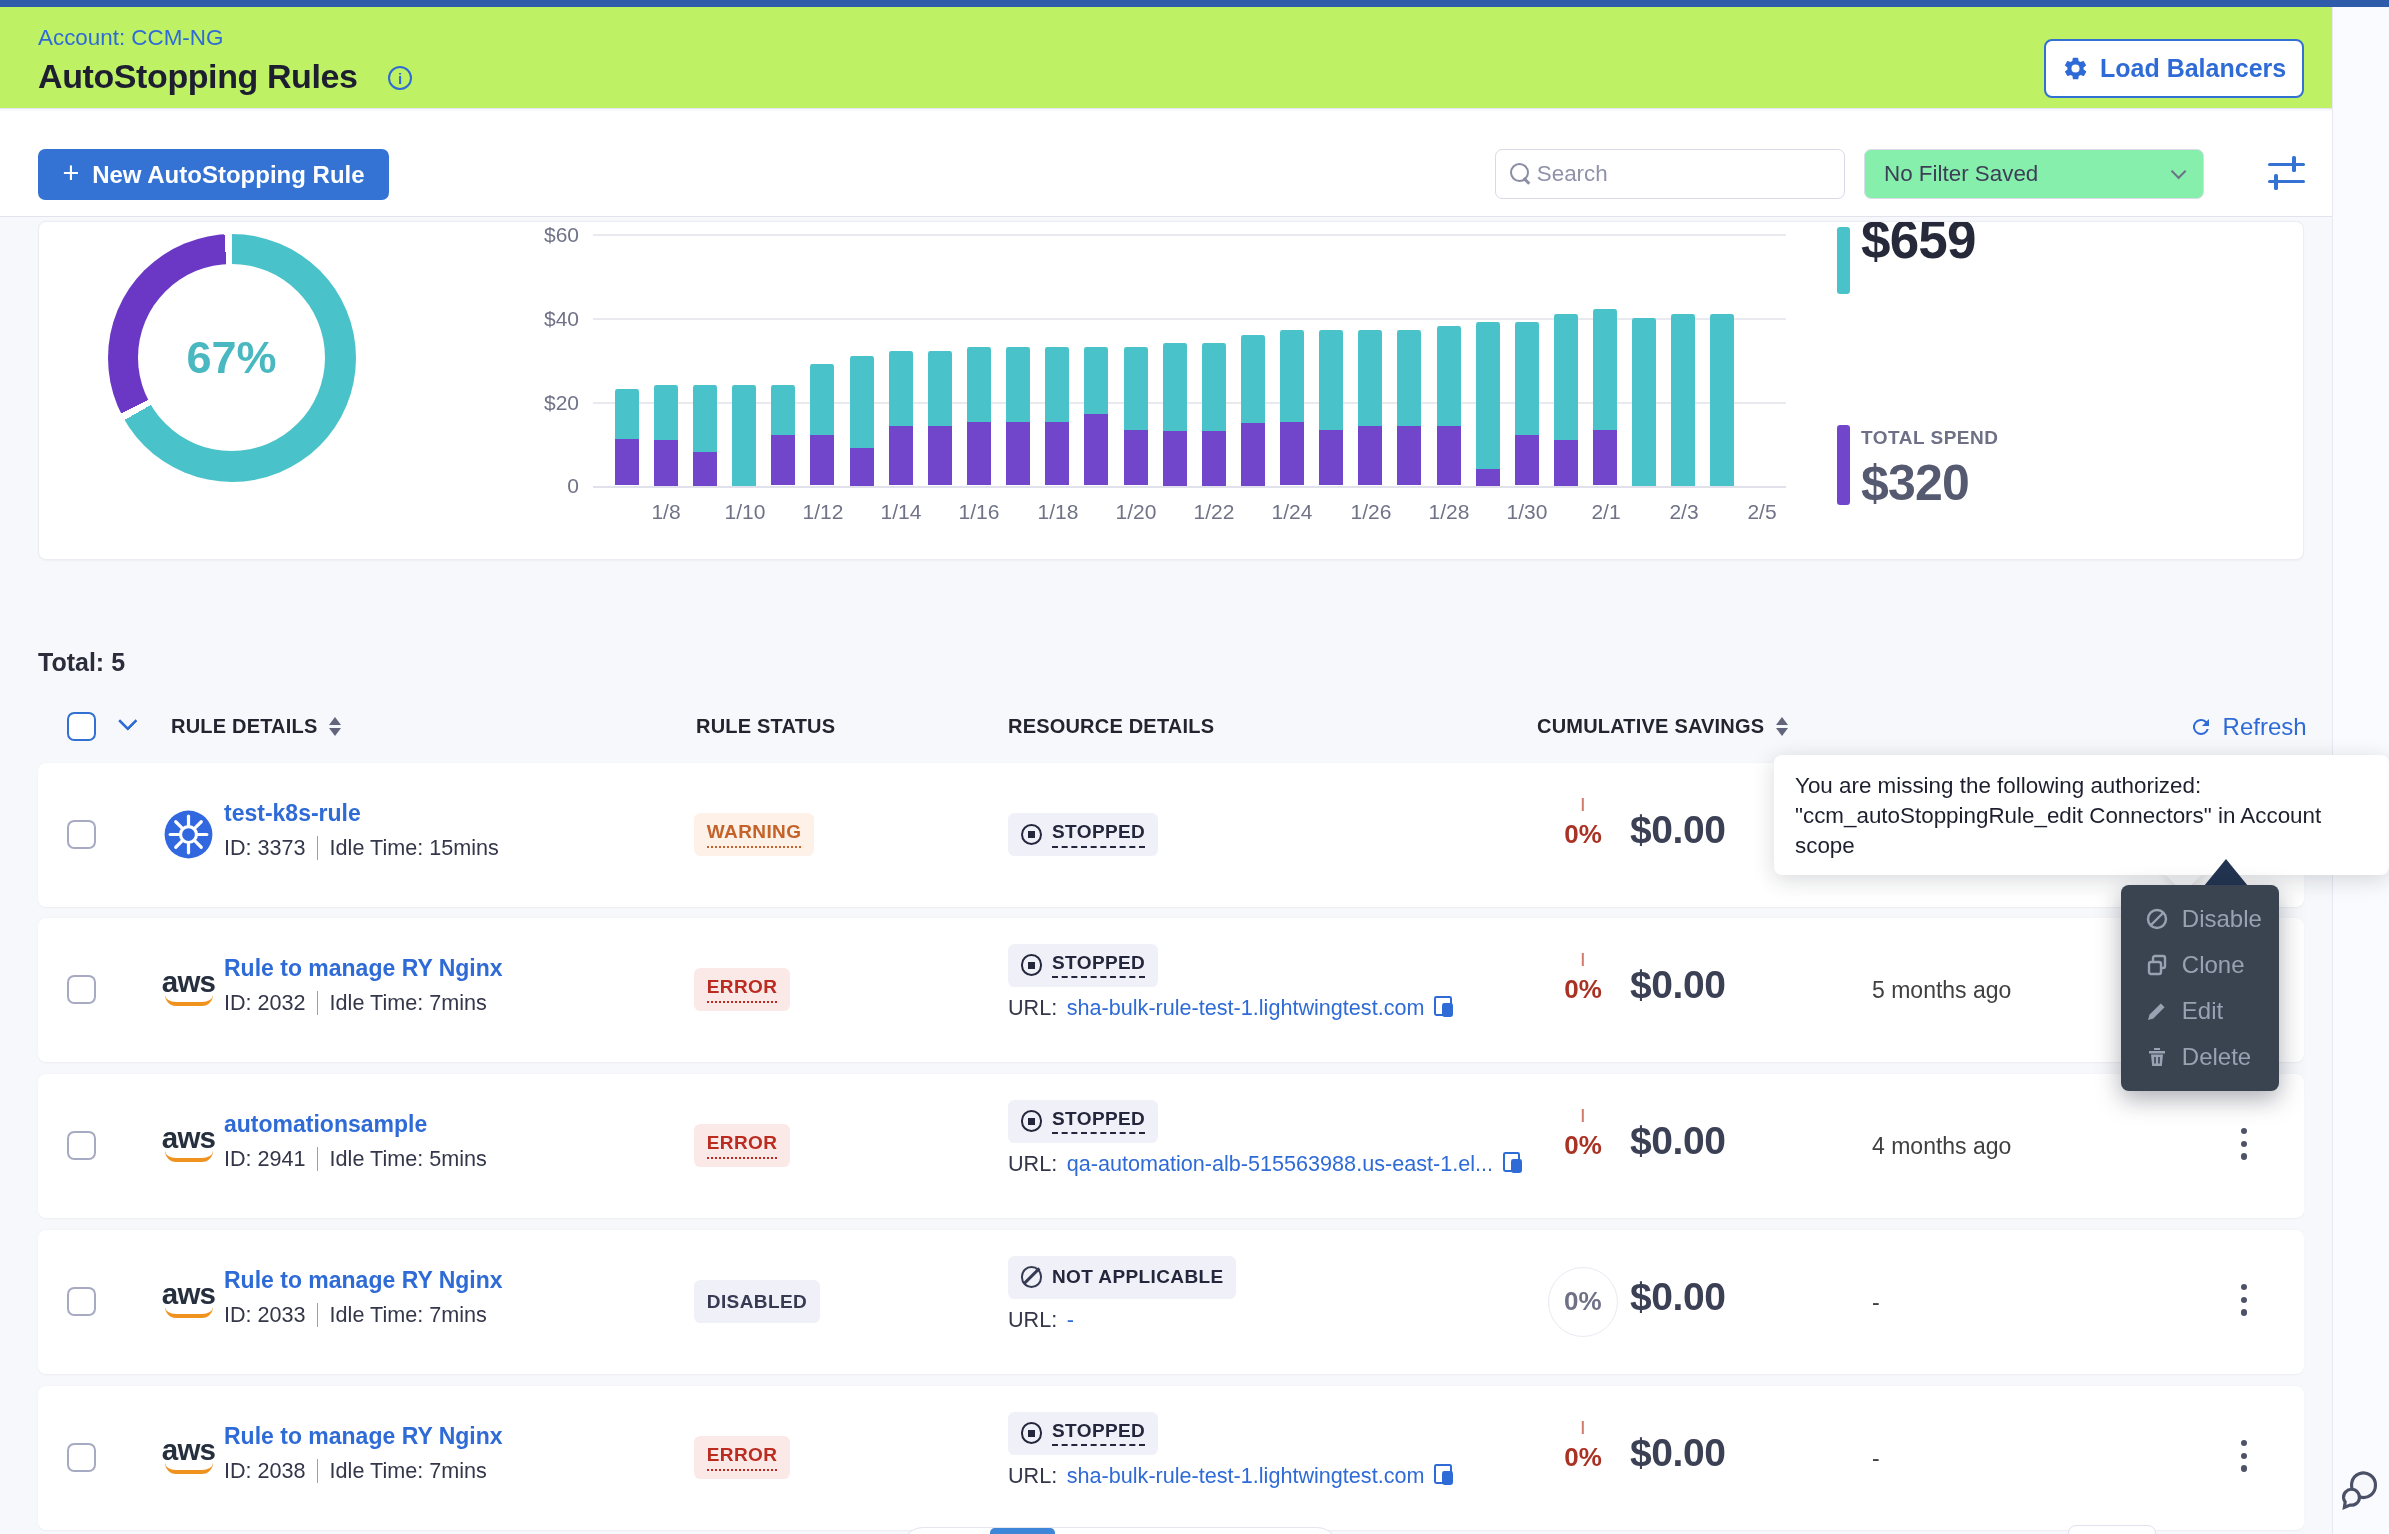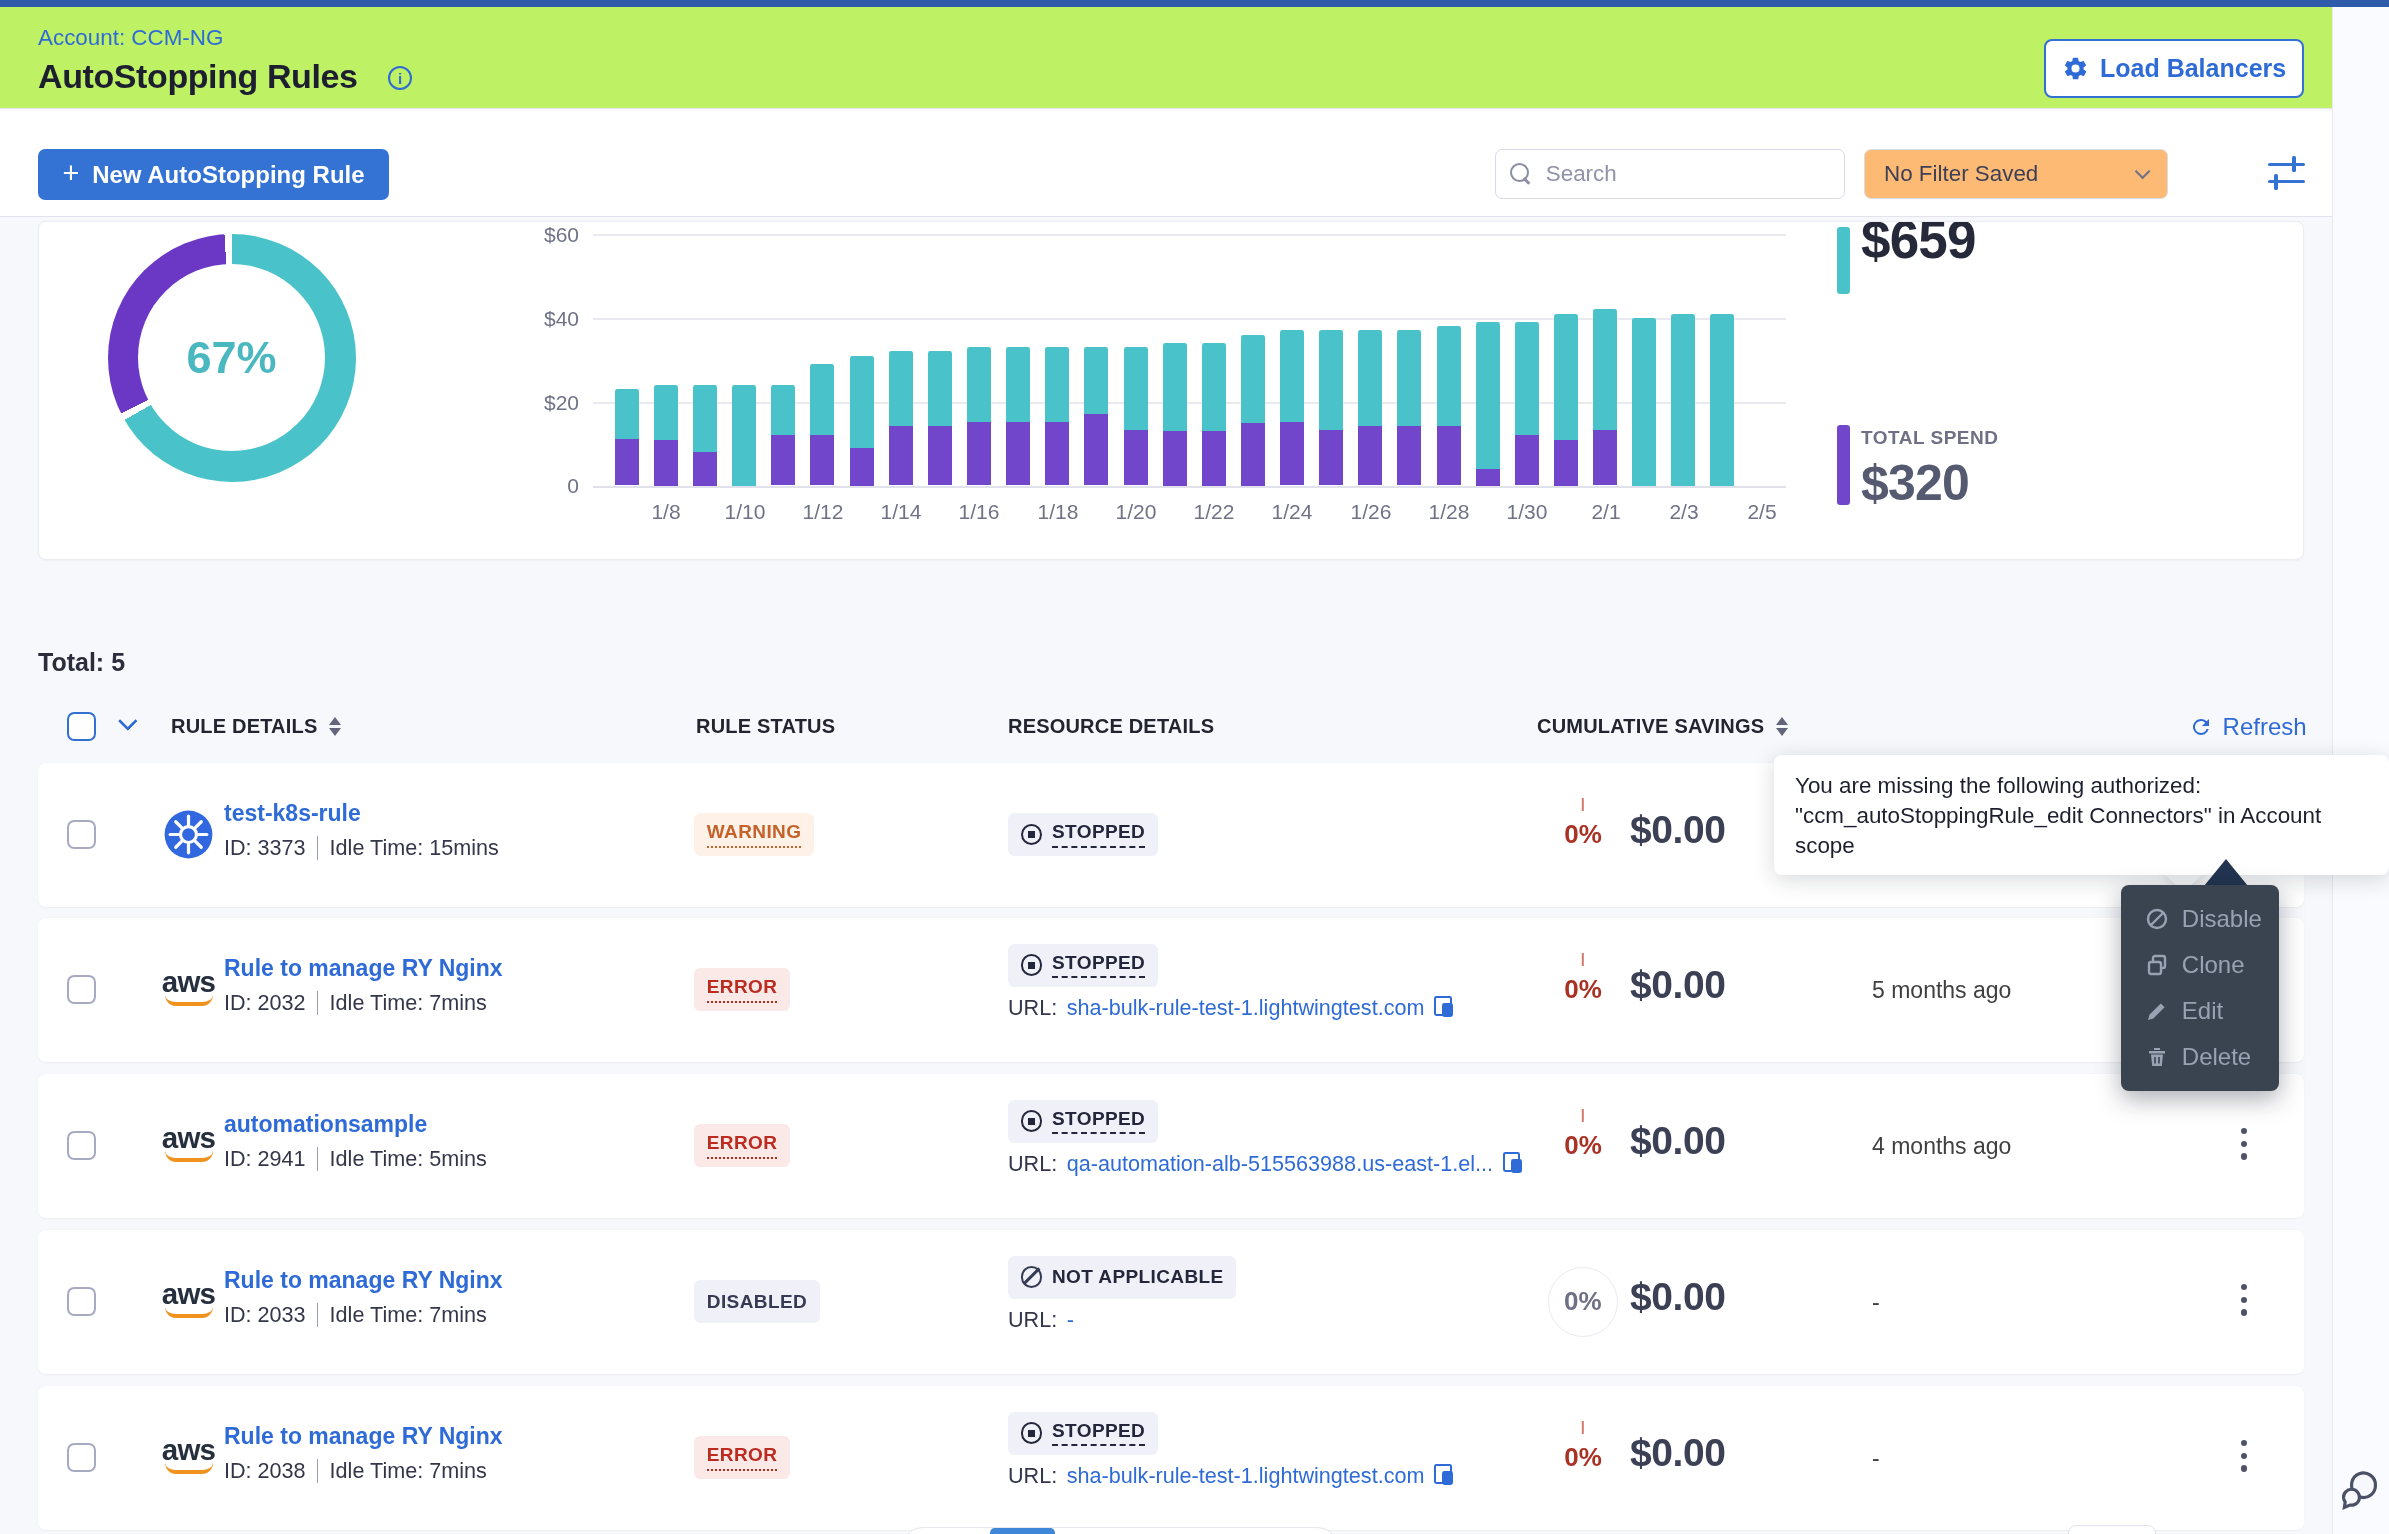--- a/index.html
+++ b/index.html
@@ -17,27 +17,27 @@
   .gutter { position:absolute; top:7.2px; right:0; width:57px; height:1528px; background:#fafbfe; border-left:1.6px solid #e7e8f1; }
   .account-link { position:absolute; left:38px; top:17.6px; font-size:22.4px; color:#2f6bd6; }
   .page-title { position:absolute; left:38px; top:50px; font-size:34px; font-weight:700; color:#1d1f30; letter-spacing:-0.4px; }
   .info-icon { position:absolute; left:388px; top:59px; width:24px; height:24px; border:2px solid #2f6bd6; border-radius:50%; color:#2f6bd6; font-size:15px; font-weight:700; display:flex; align-items:center; justify-content:center; }
   .lb-btn { position:absolute; left:2044px; top:32px; width:260px; height:59px; background:#fff; border:2.4px solid #3270d2; border-radius:8px; display:flex; align-items:center; justify-content:center; gap:11.2px; color:#2f6bd6; font-size:25px; font-weight:700; cursor:pointer; }
   .gear { width:27px; height:27px; fill:#2f6bd6; }
 
   .toolbar { position:absolute; left:0; top:111px; width:2332px; height:106px; background:#fff; border-bottom:1.6px solid #e2e3ed; }
   .new-rule-btn { position:absolute; left:38px; top:38px; width:351px; height:51px; background:#3473d4; border:none; border-radius:7.2px; color:#fff; font-size:24px; font-weight:700; display:flex; align-items:center; justify-content:center; gap:12.8px; cursor:pointer; }
   .plus { font-size:29px; font-weight:400; margin-top:-2.4px; }
-  .search-wrap { position:absolute; left:1495px; top:38px; width:350px; height:50px; border:1.6px solid #d7d9e5; border-radius:7.2px; background:#fff; display:flex; align-items:center; padding:0 14.4px; gap:13px; }
+  .search-wrap { position:absolute; left:1495px; top:38px; width:350px; height:50px; border:1.6px solid #d7d9e5; border-radius:7.2px; background:#fff; display:flex; align-items:center; padding:0 14.4px; gap:4px; }
   .search-input { border:none; outline:none; flex:1; font-size:22.4px; font-family:"Liberation Sans",sans-serif; color:#3c3f55; background:transparent; }
   .search-input::placeholder { color:#8f92a8; }
   .mag { position:relative; width:22.4px; height:22.4px; flex:0 0 22.4px; }
   .mag::before { content:""; position:absolute; left:0; top:0; width:15px; height:15px; border:2.4px solid #8a8da3; border-radius:50%; }
   .mag::after { content:""; position:absolute; left:15px; top:14.4px; width:2.8px; height:8px; background:#8a8da3; transform:rotate(-45deg); }
-  .filter-select { position:absolute; left:1864px; top:38px; width:304px; height:50px; background:#fdba74; border:1.6px solid #d9dbe8; border-radius:7.2px; display:flex; align-items:center; justify-content:space-between; padding:16px 19px; font-size:22.4px; color:#3c3f55; cursor:pointer; }
+  .filter-select { position:absolute; left:1864px; top:38px; width:340px; height:50px; background:#86efac; border:1.6px solid #d9dbe8; border-radius:7.2px; display:flex; align-items:center; justify-content:space-between; padding:16px 19px; font-size:22.4px; color:#3c3f55; cursor:pointer; }
   .chev-gray { width:11.2px; height:11.2px; border-right:2.4px solid #6e7188; border-bottom:2.4px solid #6e7188; transform:rotate(45deg); margin-top:-4.8px; }
   .sliders { position:absolute; left:2268px; top:42px; width:38px; height:42px; cursor:pointer; }
   .sliders i { position:absolute; left:0; width:37px; height:3.2px; background:#3473d4; border-radius:1.6px; }
   .sliders i:nth-child(1){ top:9.6px; } .sliders i:nth-child(2){ top:27px; }
   .sliders b:nth-of-type(1){ position:absolute; left:24px; top:3.2px;  width:4px; height:16px; background:#3473d4; border-radius:1.6px; }
   .sliders b:nth-of-type(2){ position:absolute; left:6.4px;  top:21px; width:4px; height:16px; background:#3473d4; border-radius:1.6px; }
 
   
   .chart-card { position:absolute; left:38px; top:221px; width:2266px; height:339px; background:#fff; border:0.8px solid #ecedf4; border-radius:8px; overflow:hidden; box-shadow:0 0.8px 1.6px rgba(40,41,61,.04); }
   .donut { position:absolute; left:69px; top:12px; width:248px; height:248px; border-radius:50%;

